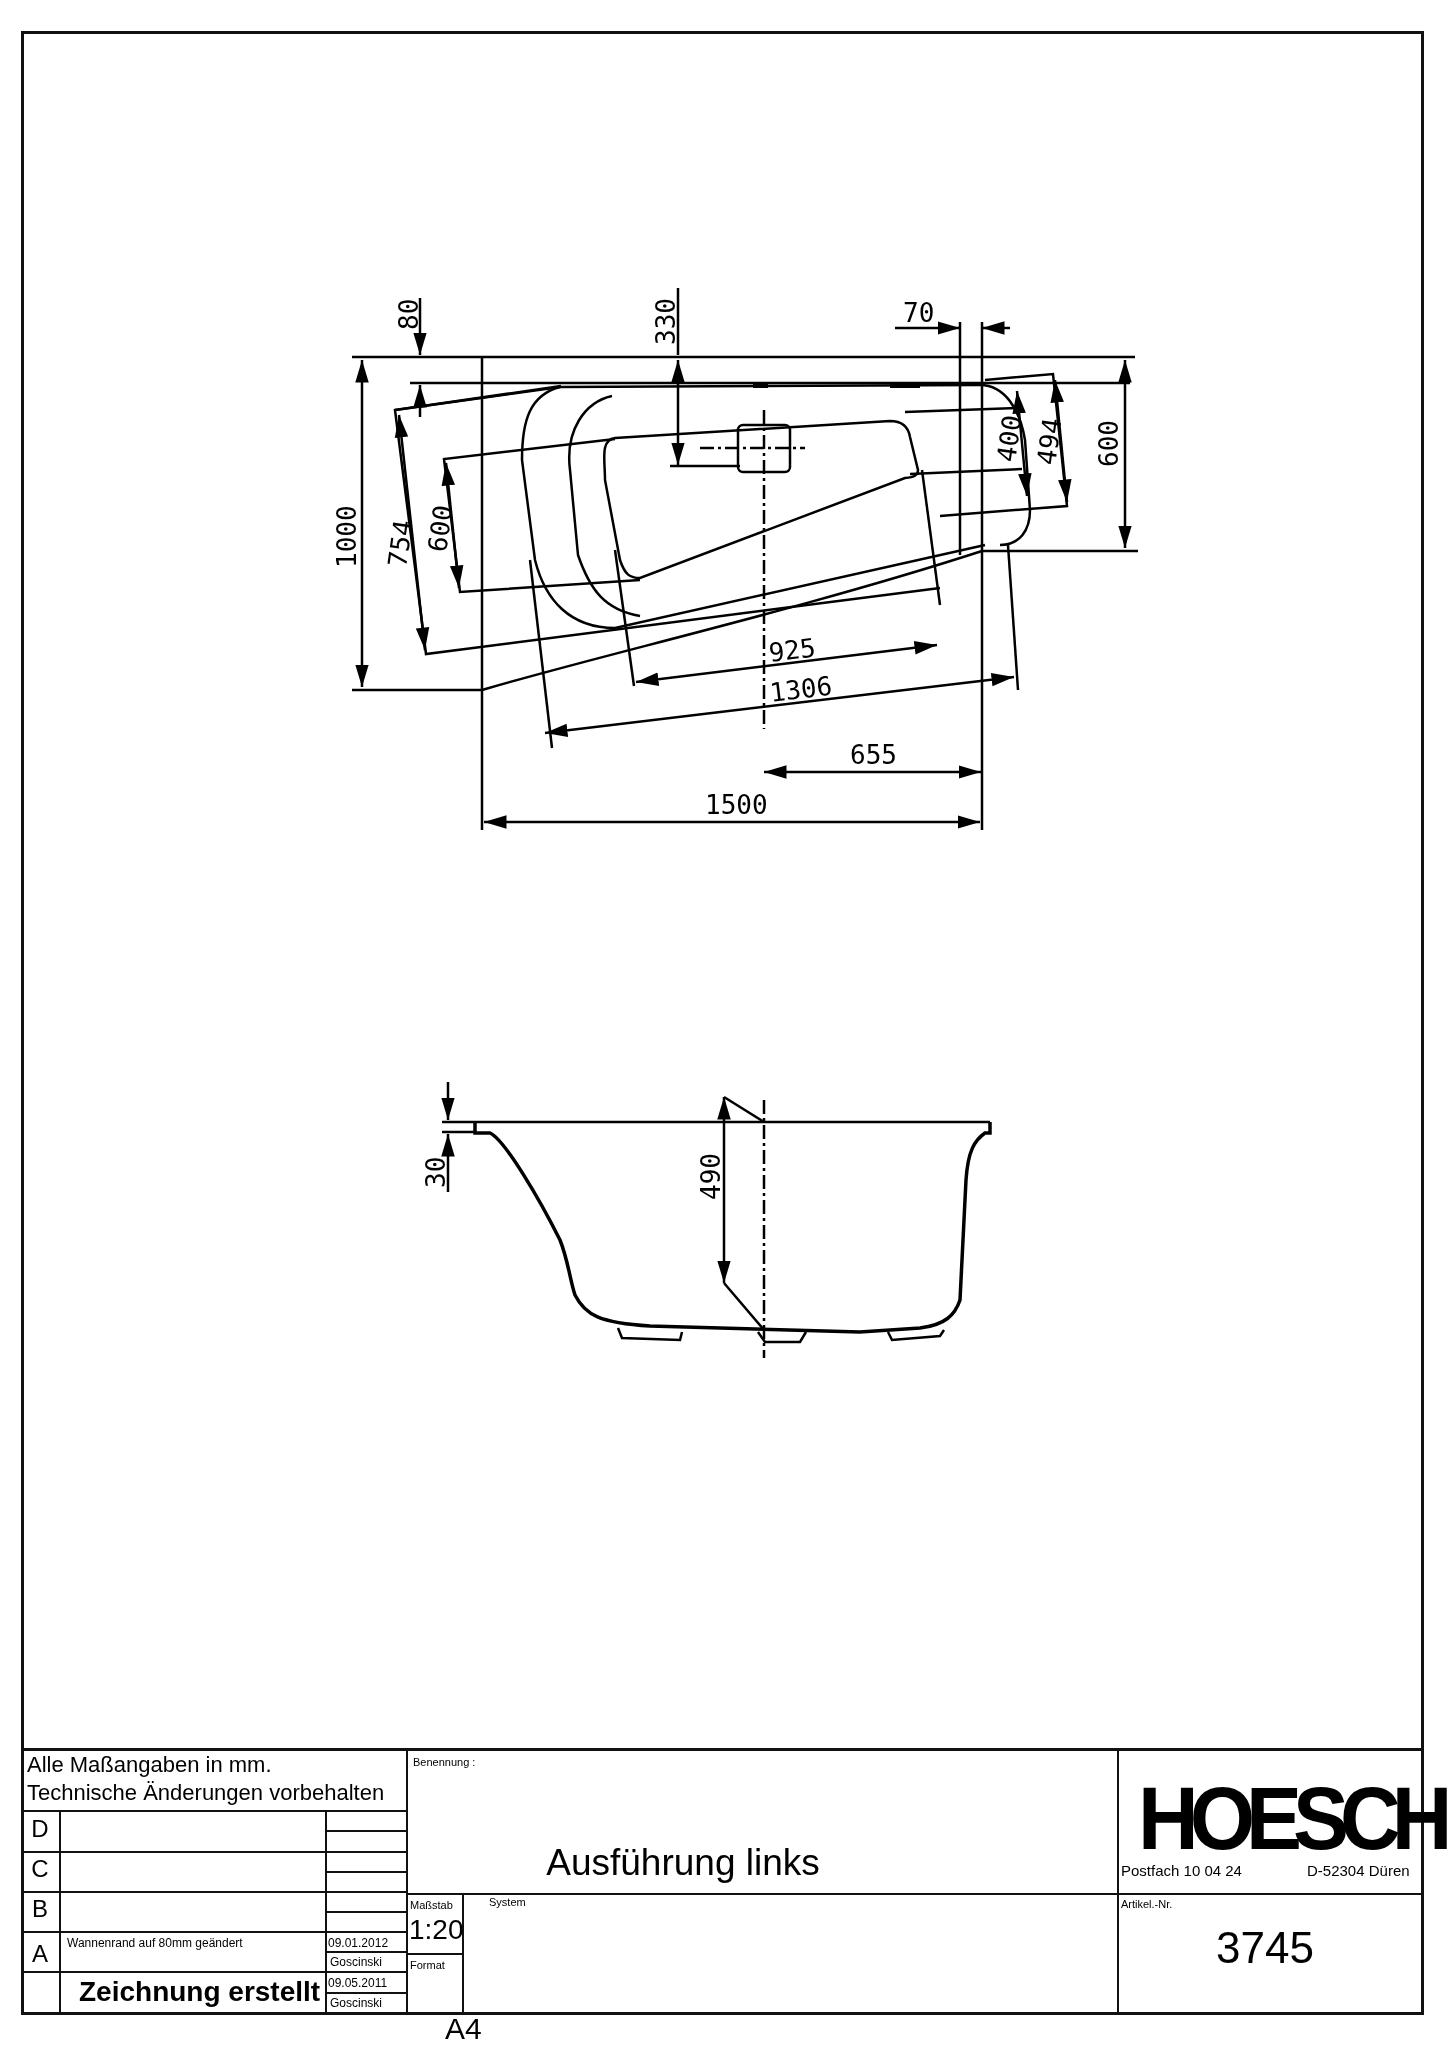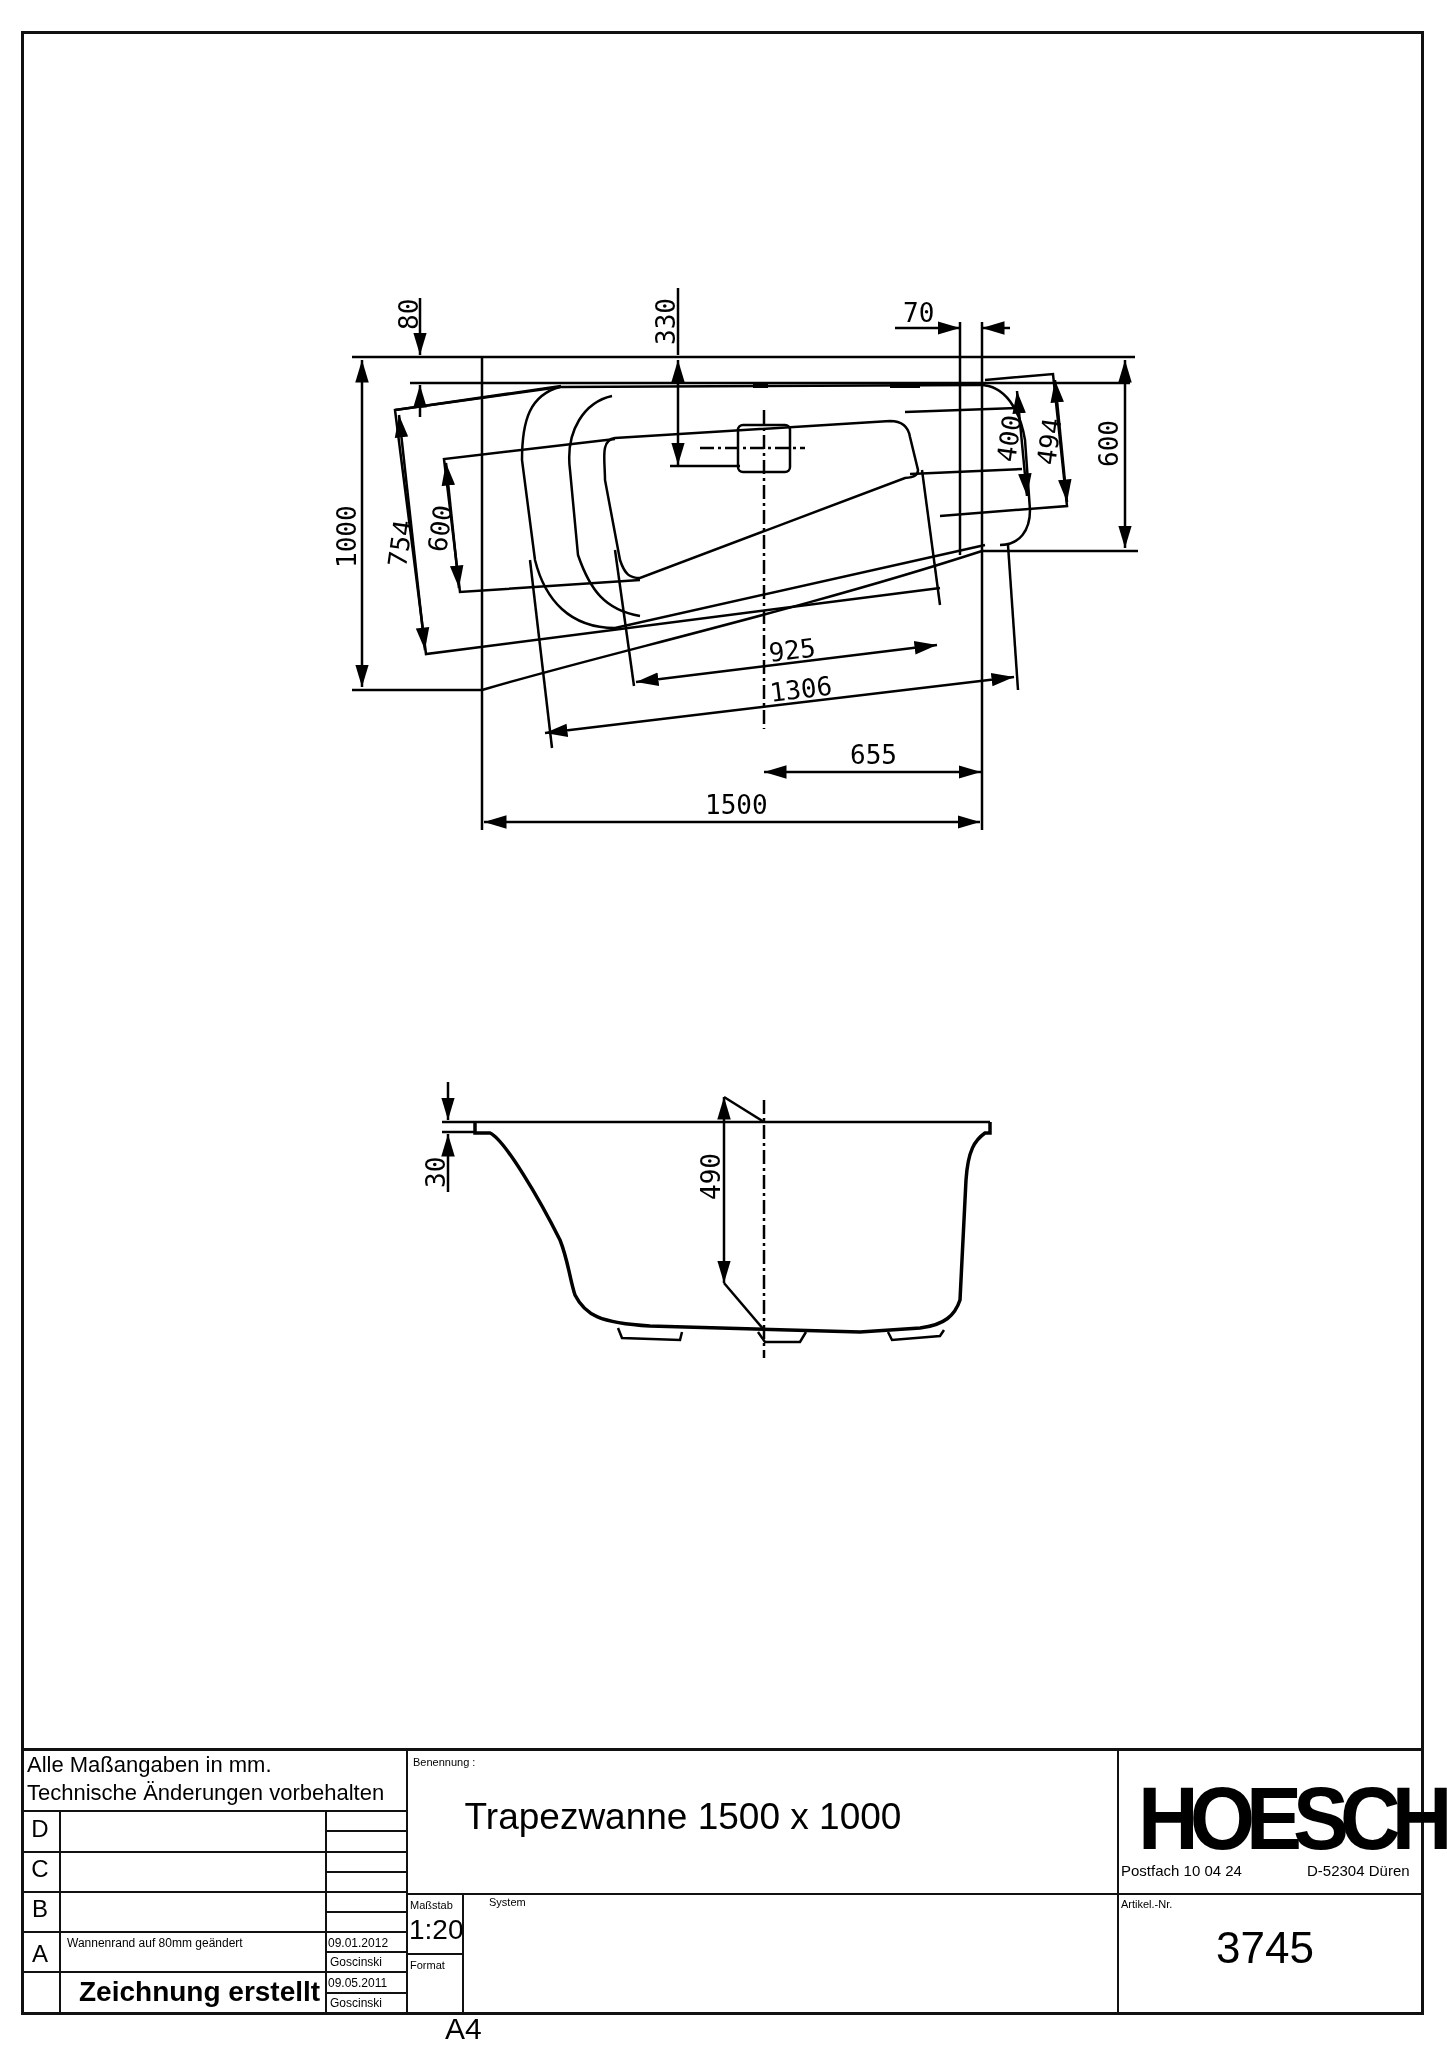--- a/index.html
+++ b/index.html
@@ -165,21 +165,21 @@
   <div class="rev-letter" style="top:192px;">A</div>
   <div class="cell tiny" style="left:46px;top:188px;">Wannenrand auf 80mm geändert</div>
   <div class="cell tiny" style="left:307px;top:188px;">09.01.2012</div>
   <div class="cell tiny" style="left:309px;top:207px;">Goscinski</div>
 
   <div class="cell" style="left:58px;top:228px;font-size:28px;font-weight:bold;">Zeichnung erstellt</div>
   <div class="cell tiny" style="left:307px;top:228px;">09.05.2011</div>
   <div class="cell tiny" style="left:309px;top:248px;">Goscinski</div>
 
   <div class="cell small" style="left:392px;top:8px;">Benennung :</div>
-  <div class="title1" style="top:48px;">Trapezwanne 1500 x 1000</div>
+  <div class="title1" style="top:94px;">Ausführung links</div>
 
   <div class="cell small" style="left:389px;top:151px;">Maßstab</div>
   <div class="cell" style="left:388px;top:166px;font-size:28px;">1:20</div>
   <div class="cell small" style="left:389px;top:211px;">Format</div>
   <div class="cell" style="left:424px;top:233px;font-size:30px;margin-top:31px;">A4</div>
   <div class="cell small" style="left:468px;top:148px;">System</div>
 
   <div class="logo">HOESCH</div>
   <div class="cell" style="left:1100px;top:114px;font-size:15px;">Postfach 10 04 24</div>
   <div class="cell" style="left:1286px;top:114px;font-size:15px;">D-52304 Düren</div>

